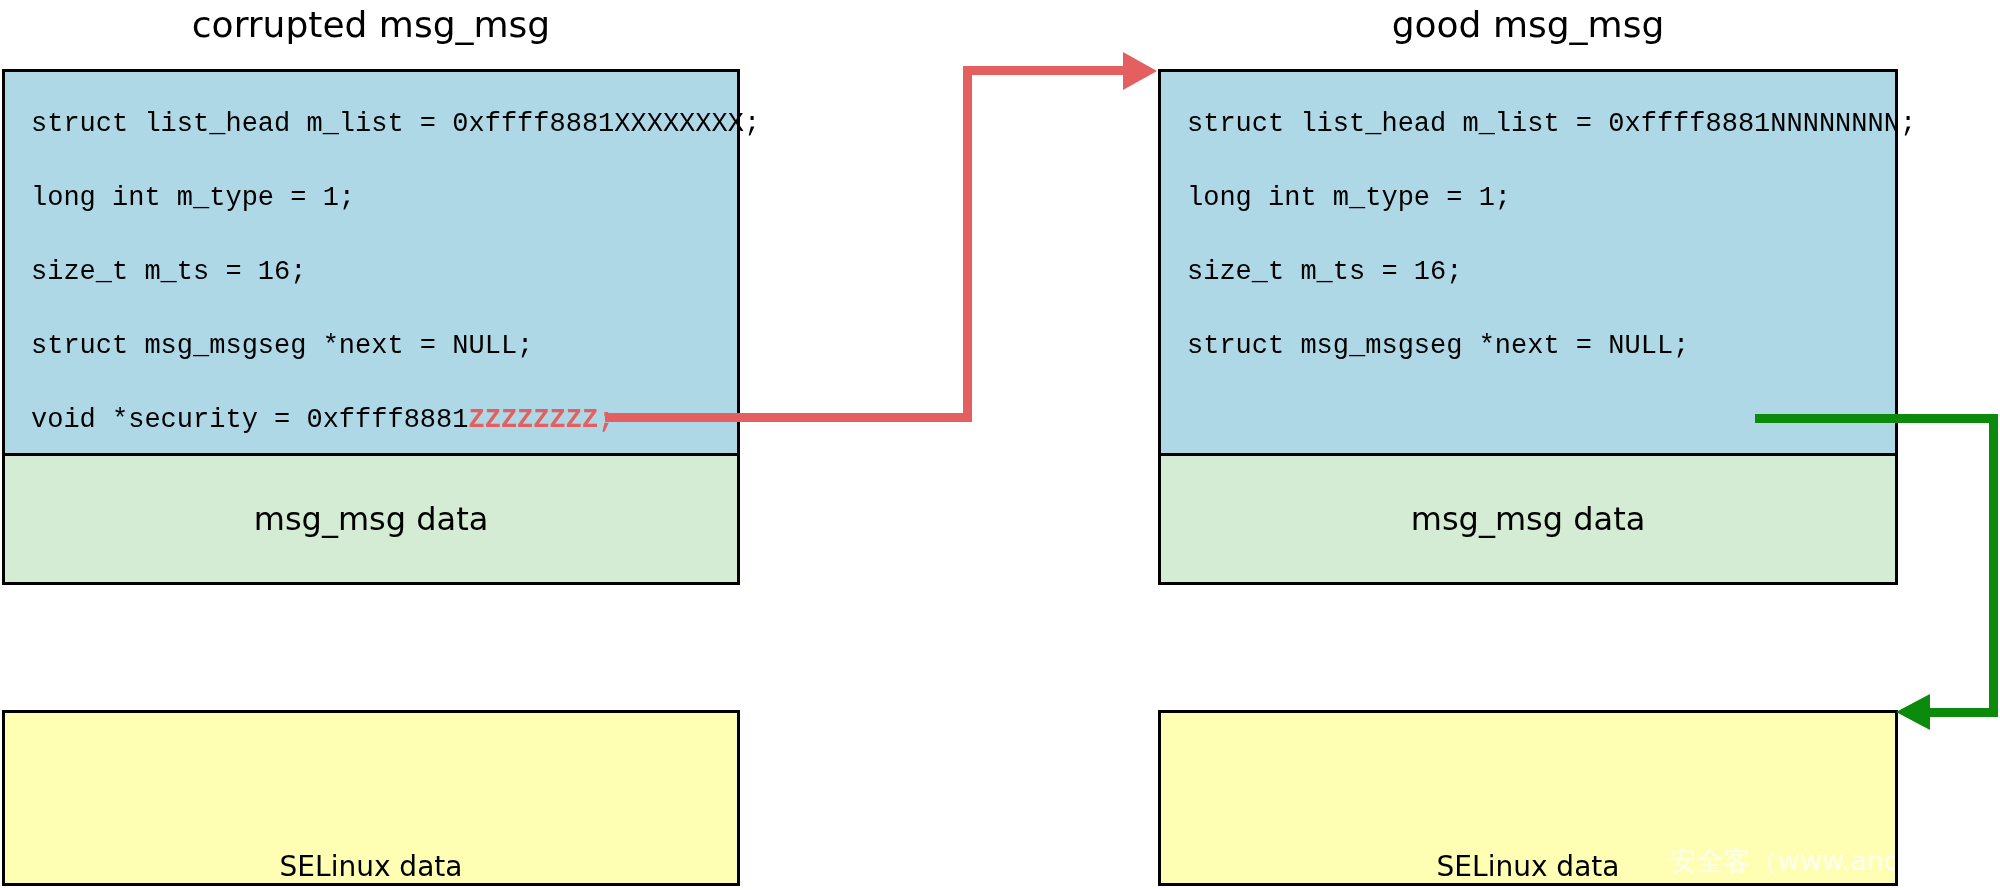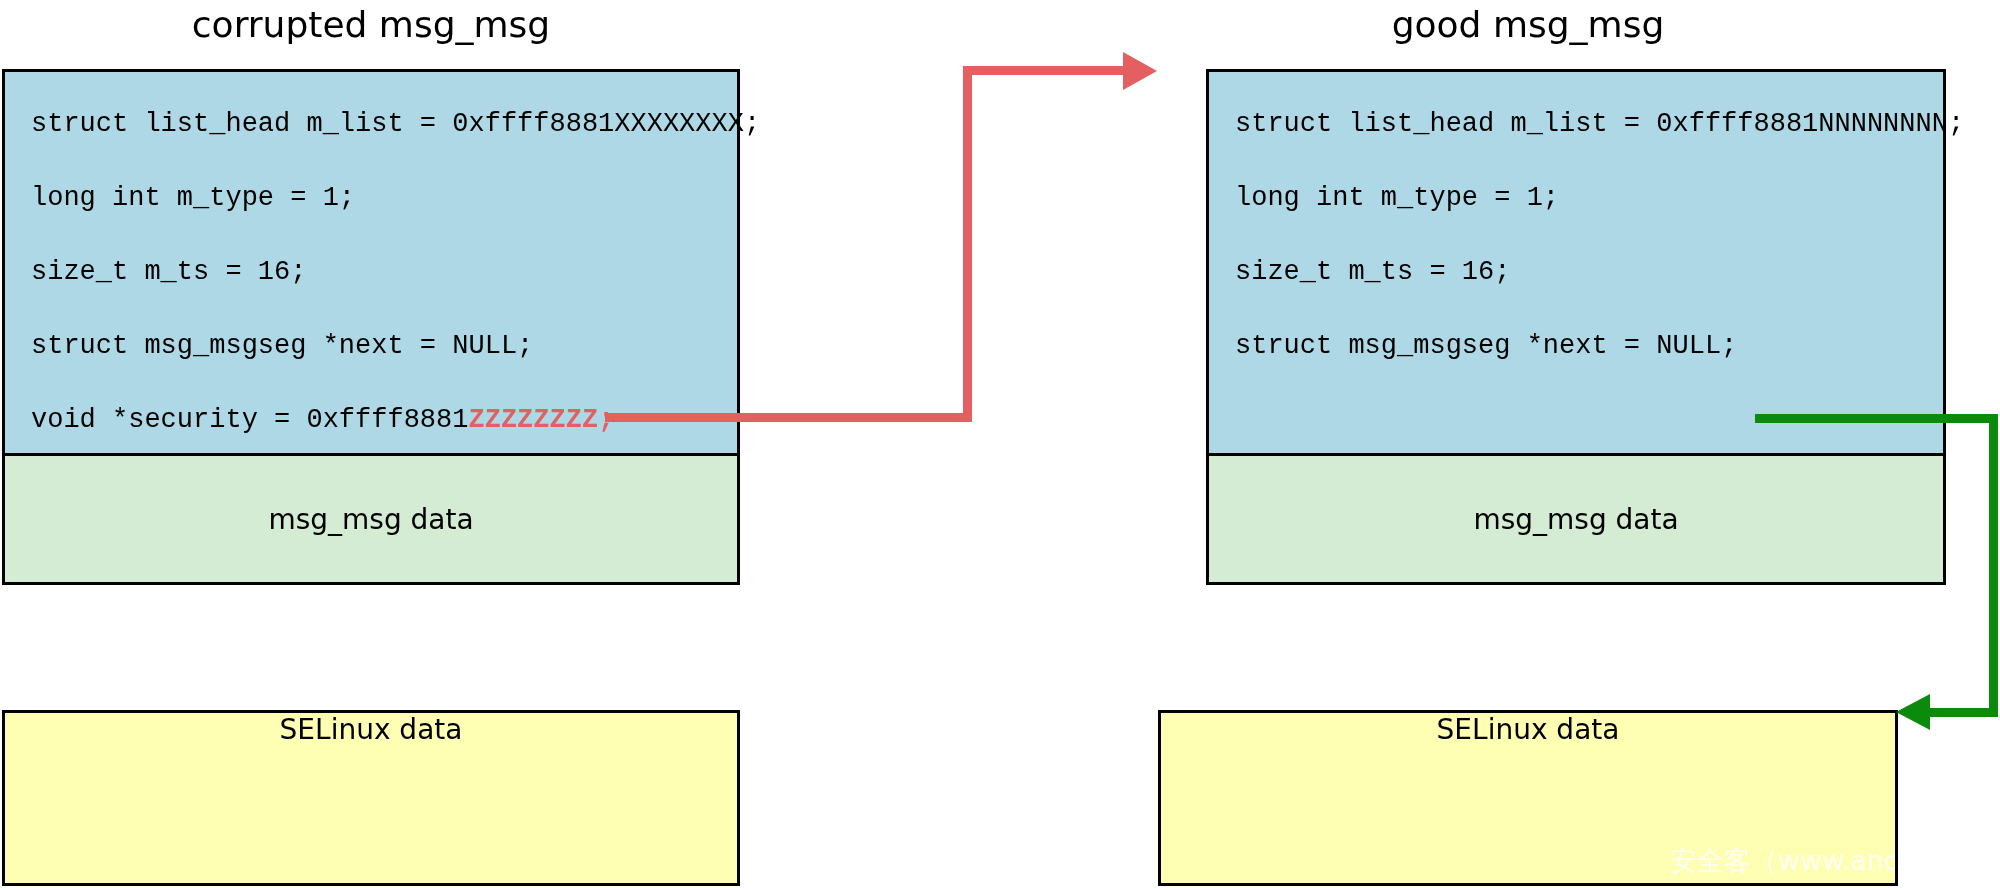--- a/index.html
+++ b/index.html
@@ -28,28 +28,28 @@
     position:relative;
     width:100%;
     background:#aed8e6;
     border-bottom:3px solid #000;
     box-sizing:border-box;
   }
   .green-sec{
     width:100%;
     background:#d4ecd3;
     display:flex;align-items:center;justify-content:center;
-    font-size:28px;
+    font-size:32px;
   }
   .yellow-box{
     position:absolute;
     background:#feffb2;
     border:3px solid #000;
     box-sizing:border-box;
-    display:flex;align-items:flex-start;justify-content:center;
+    display:flex;align-items:flex-end;justify-content:center;
     font-size:28px;
     overflow:hidden;
   }
   .field{
     position:absolute;
     left:26px;
     height:34px;line-height:34px;
     font-size:27px;
     white-space:nowrap;
     font-family:Liberation Mono, monospace;
@@ -105,21 +105,21 @@
     </div>
     <div class="green-sec" style="height:126px;">
       <span>msg_msg data</span>
     </div>
   </div>
 
   <div class="yellow-box" style="left:2px;top:710px;width:738px;height:176px;">
     <span>SELinux data</span>
   </div>
 
-  <div class="struct-box" style="left:1206px;top:69px;width:740px;height:516px;text-align:center;">
+  <div class="struct-box" style="left:1158px;top:69px;width:740px;height:516px;text-align:center;">
     <div class="blue-sec" style="height:384px;">
       <div class="field f0">struct list_head m_list = 0xffff8881NNNNNNNN;</div>
       <div class="field f1">long int m_type = 1;</div>
       <div class="field f2">size_t m_ts = 16;</div>
       <div class="field f3">struct msg_msgseg *next = NULL;</div>
     </div>
     <div class="green-sec" style="height:126px;">
       <span>msg_msg data</span>
     </div>
   </div>

